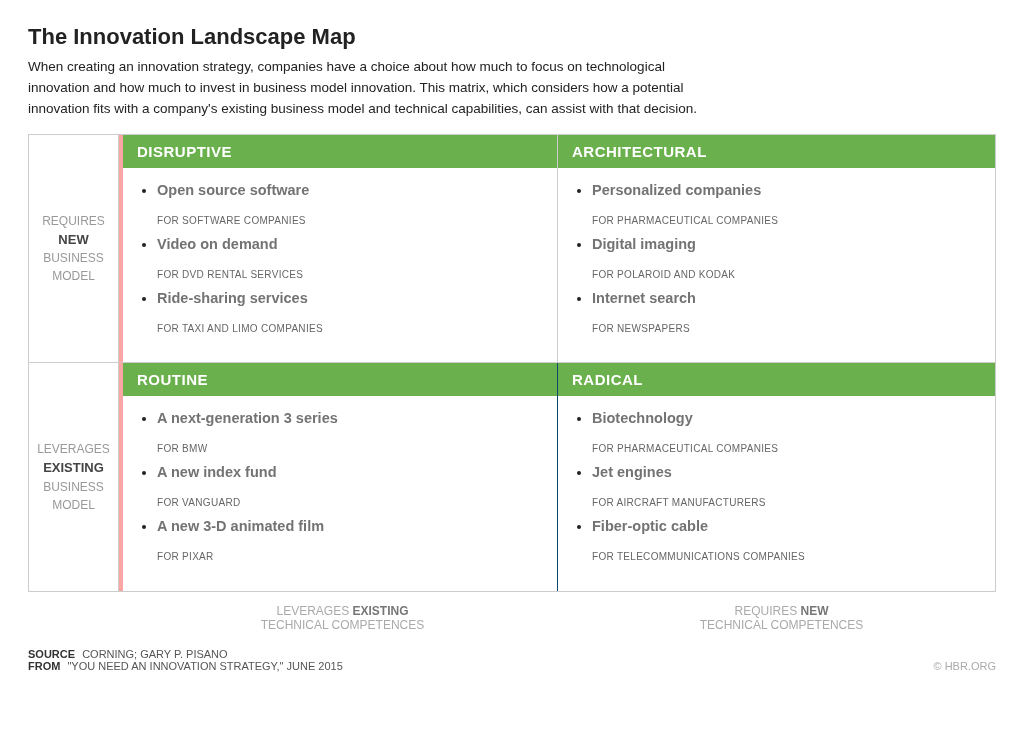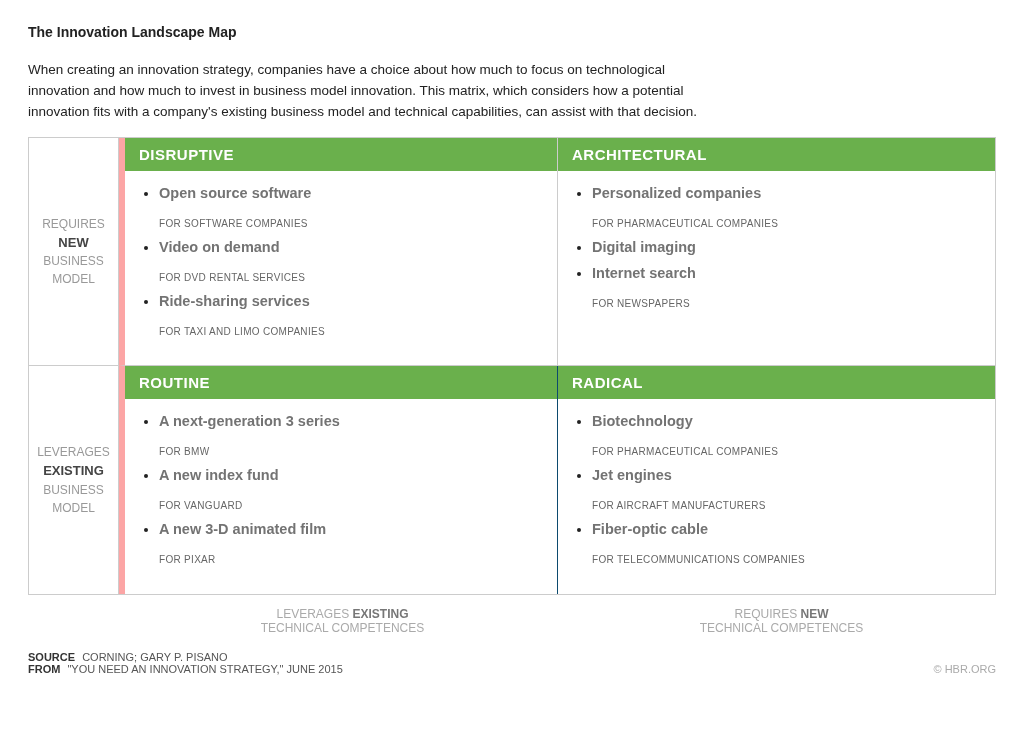--- a/index.html
+++ b/index.html
@@ -5,23 +5,23 @@
     * { box-sizing: border-box; margin: 0; padding: 0; }
     body {
       font-family: Georgia, 'Times New Roman', serif;
       background: #fff;
       color: #222;
       width: 1024px;
       min-height: 754px;
       padding: 24px 28px 18px 28px;
     }
     .main-title {
-      font-size: 14px;
-      font-weight: bold;
-      margin-bottom: 20px;
+      font-size: 22px;
+      font-weight: bold;
+      margin-bottom: 7px;
       font-family: Arial, sans-serif;
     }
     .intro-text {
       font-size: 13.5px;
       line-height: 1.55;
       margin-bottom: 14px;
       font-family: Arial, sans-serif;
       max-width: 680px;
     }
     .cell-header {
@@ -123,21 +123,21 @@
       font-size: 13px;
     }
     .row-label.top-row-label {
       border-right: 1px solid #ccc;
       border-bottom: 1px solid #ccc;
     }
     .row-label.bottom-row-label {
       border-right: 1px solid #ccc;
     }
     .quadrant {
-      border-left: 6px solid #fca5a5;
+      border-left: 4px solid #fca5a5;
     }
     .quadrant.top-left {
       border-bottom: 1px solid #ccc;
     }
     .quadrant.top-right {
       border-left: 1px solid #ccc;
       border-bottom: 1px solid #ccc;
     }
     .quadrant.bottom-right {
       border-left: 1px solid #0c4a6e;
@@ -181,20 +181,21 @@
   <div class="quadrant top-right">
     <div class="cell-header">ARCHITECTURAL</div>
     <div class="cell-body">
       <ul>
         <li>
           <span class="item-main">Personalized companies</span>
           <span class="item-sub">FOR PHARMACEUTICAL COMPANIES</span>
         </li>
         <li>
           <span class="item-main">Digital imaging</span>
+          <span class="item-sub">FOR POLAROID AND KODAK</span>
         </li>
         <li>
           <span class="item-main">Internet search</span>
           <span class="item-sub">FOR NEWSPAPERS</span>
         </li>
       </ul>
     </div>
   </div>
 
   <div class="row-label bottom-row-label">

